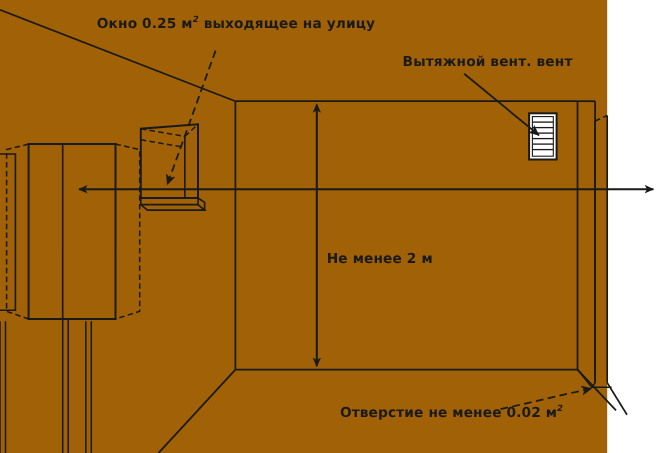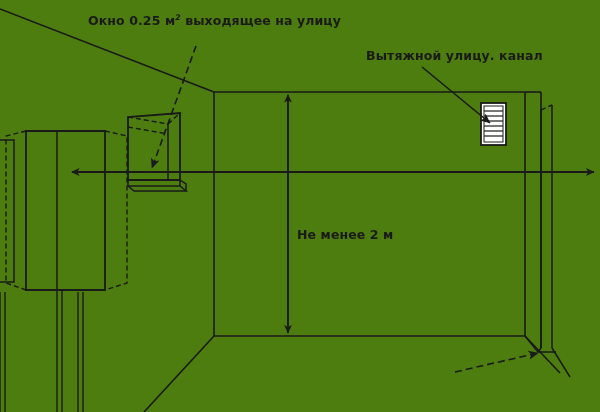--- a/index.html
+++ b/index.html
@@ -9,23 +9,23 @@
     background: #ffffff;
   }
   body {
     width: 600px;
     height: 412px;
     overflow: hidden;
     font-family: "DejaVu Sans", "Liberation Sans", sans-serif;
   }
   #diagram-root {
     position: relative;
-    width: 600px;
+    width: 552px;
     height: 412px;
-    background: #4d7c0f;
+    background: #a16207;
   }
   #diagram-svg {
     position: absolute;
     top: 0;
     left: 0;
     width: 600px;
     height: 412px;
     display: block;
   }
   .label {
@@ -187,19 +187,22 @@
         <path d="M455,372 L538,353" stroke-width="1.6" stroke-dasharray="7,4" marker-end="url(#arrow-lead)"></path>
       </g>
     </g>
   </svg>
 
   <div class="label" id="label-window">
     <span>Окно 0.25 м</span><sup class="unit-sq">2</sup>
     <span>выходящее  на улицу</span>
   </div>
 
-  <div class="label" id="label-vent">Вытяжной улицу. канал</div>
+  <div class="label" id="label-vent">Вытяжной вент. вент</div>
 
 
   <div class="label" id="label-dim-vertical">Не менее 2 м</div>
 
+  <div class="label" id="label-opening">
+    <span>Отверстие не менее 0.02 м</span><sup class="unit-sq">2</sup>
+  </div>
 
 </div>
 
 </body></html>

